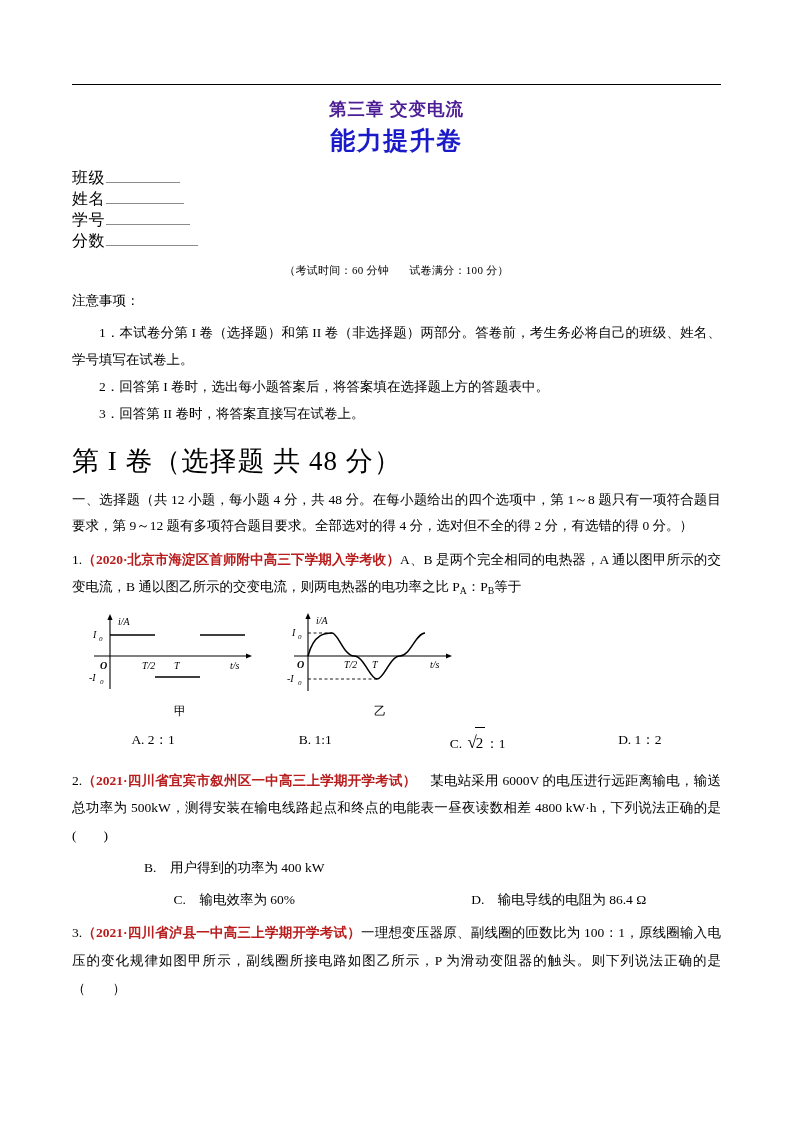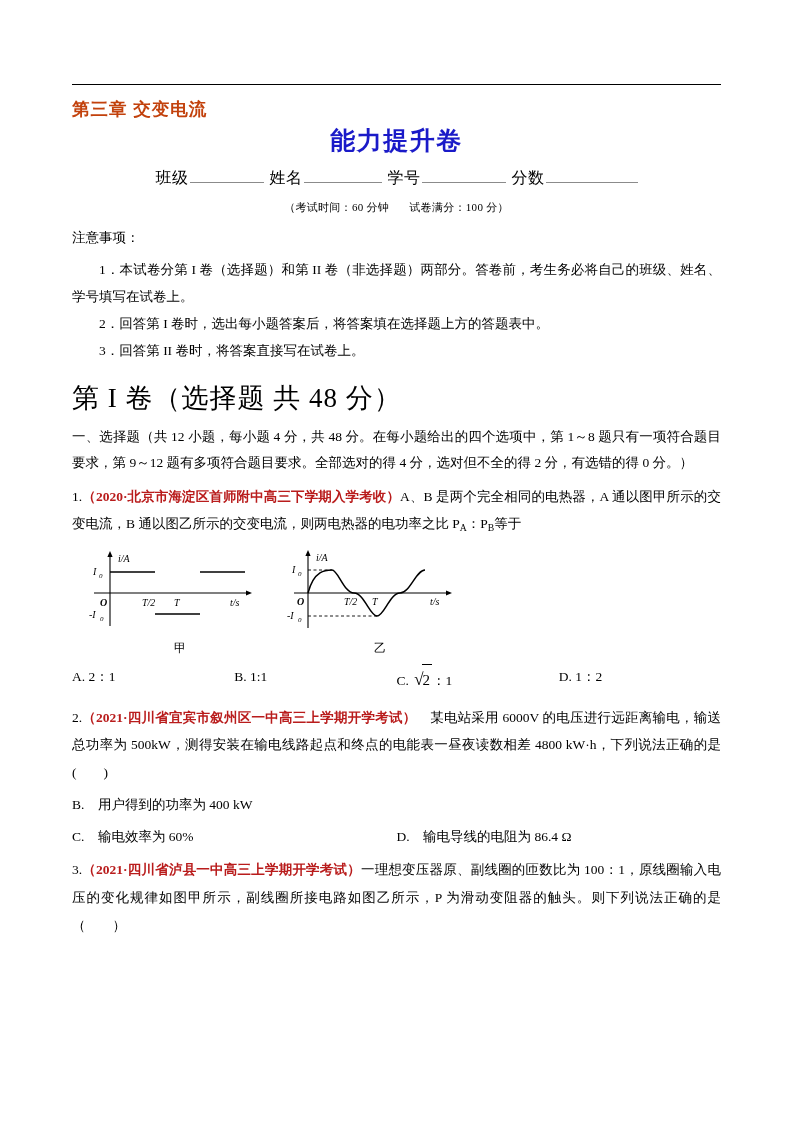--- a/index.html
+++ b/index.html
@@ -29,25 +29,26 @@
     width: 649px;
     height: 0;
     border-top: 1.6px solid #000;
   }
   .content {
     padding-top: 96px;
   }
 
   
   .chapter-title {
-    color: #c2410c;
+    text-align: center;
+    color: #4c1d95;
     font-weight: bold;
     font-size: 17.5px;
     letter-spacing: 1px;
-    font-family: Liberation Sans, sans-serif;
+    font-family: Liberation Serif, serif;
     margin: 0 0 2px 0;
     line-height: 1.5;
   }
   .paper-title {
     text-align: center;
     color: #1a1ac8;
     font-weight: bold;
     font-size: 25px;
     letter-spacing: 1.5px;
     font-family: "DejaVu Sans", "Liberation Sans", sans-serif;
@@ -56,20 +57,21 @@
   }
 
   
   .info-line {
     display: flex;
     justify-content: center;
     align-items: baseline;
     font-size: 16px;
     margin: 8px 0 2px 0;
     letter-spacing: 0.5px;
+    flex-direction: column;
   }
   .info-field {
     display: inline-flex;
     align-items: baseline;
     margin-right: 6px;
   }
   .info-field:last-child { margin-right: 0; }
   .info-label { white-space: nowrap; }
   .info-blank {
     display: inline-block;
@@ -132,20 +134,21 @@
     font-weight: bold;
   }
   .sub { font-size: 0.72em; vertical-align: -0.28em; }
 
   
   .options-row {
     display: flex;
     font-size: 13.5px;
     line-height: 2.05;
     margin: 4px 0 0 0;
+    text-align: center;
   }
   .options-row.four > div { width: 25%; }
   .options-row.two > div { width: 50%; }
 
   .sqrt-wrap {
     display: inline-block;
     position: relative;
     padding-left: 2px;
   }
   .sqrt-sym { font-size: 17px; }

